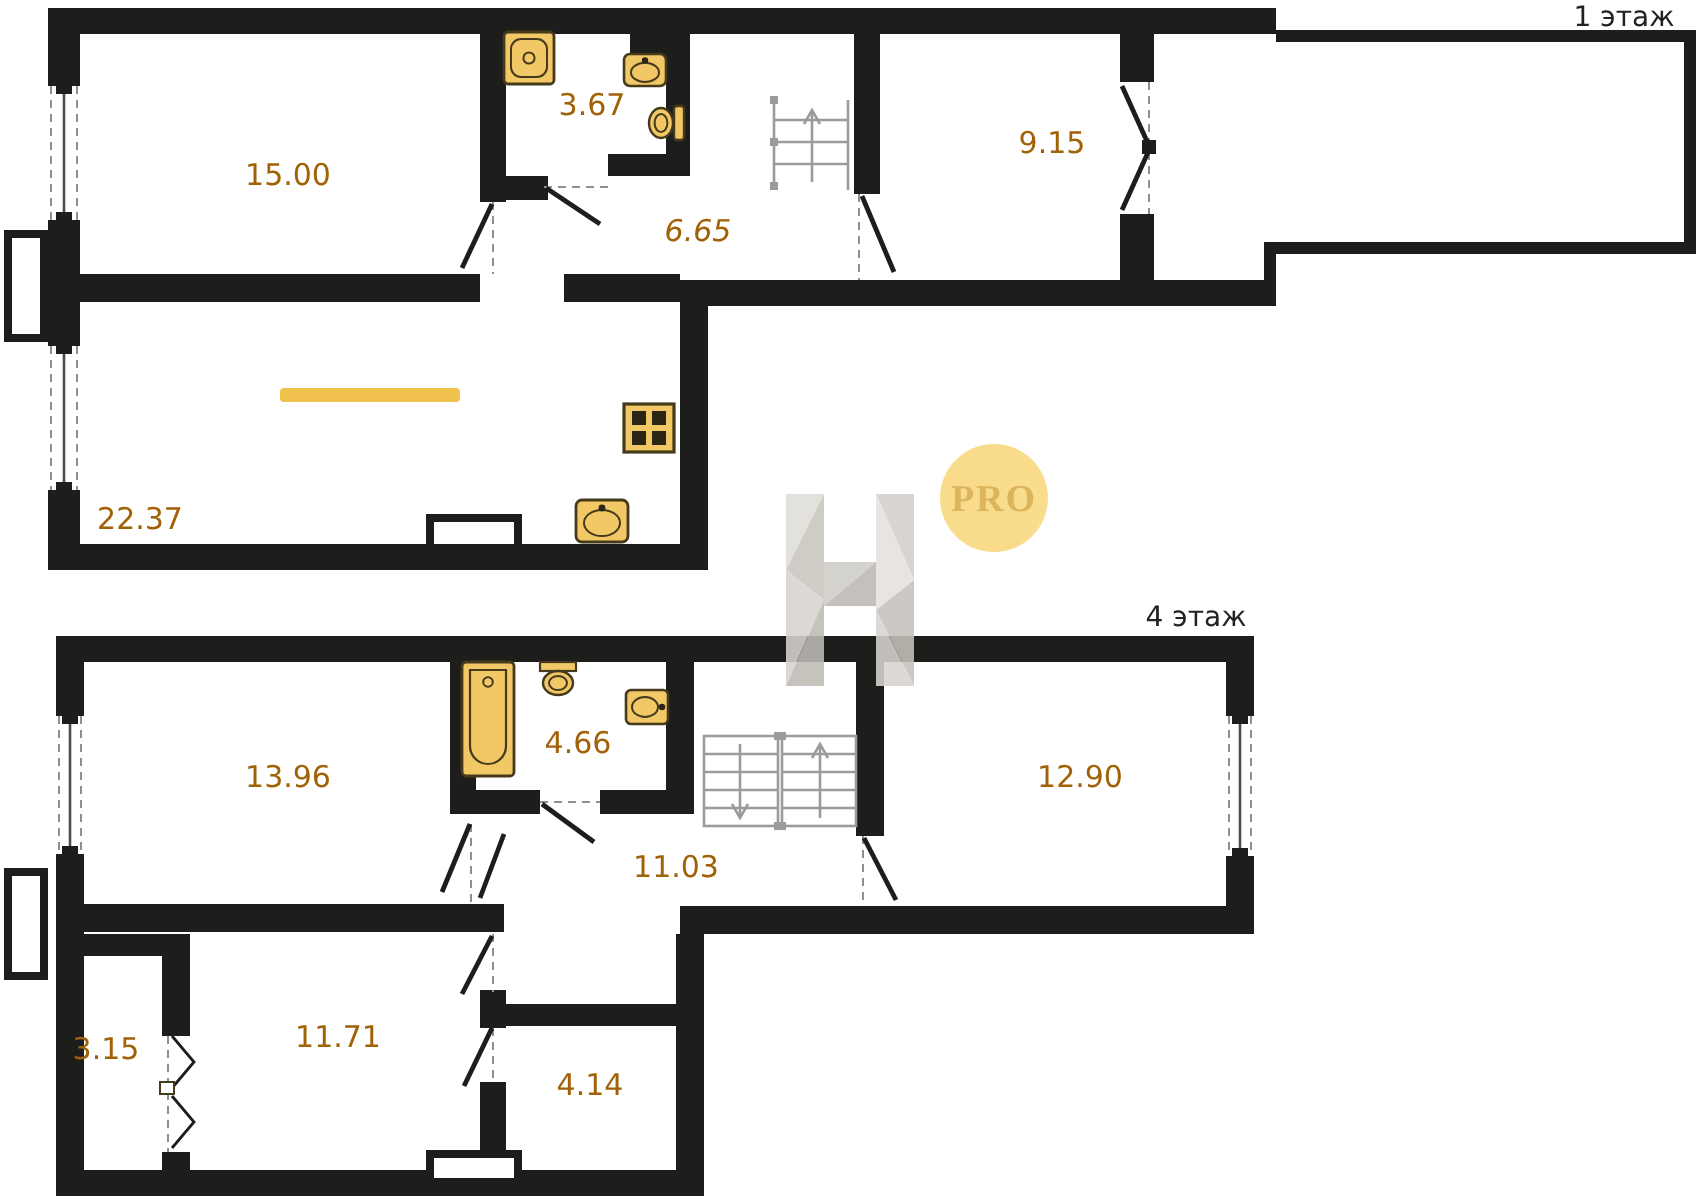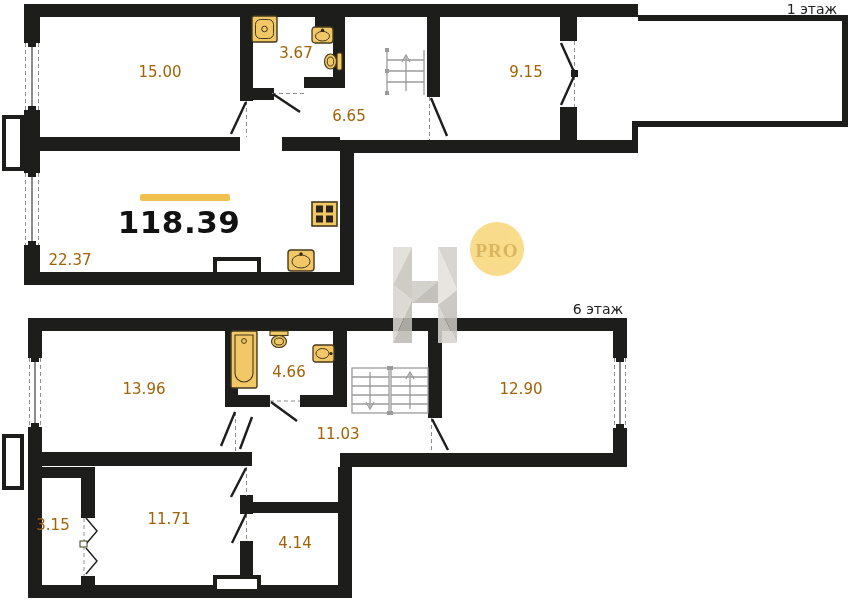--- a/index.html
+++ b/index.html
@@ -267,34 +267,33 @@
       <polygon points="438,305 457,290 457,343" fill="#c6c2bc"></polygon>
       <polygon points="438,305 457,343 438,343" fill="#d8d4cf"></polygon>
       <polygon points="412,281 438,281 412,303" fill="#cfccc6"></polygon>
       <polygon points="438,281 438,303 412,303" fill="#bdb9b3"></polygon>
     </g>
     <circle cx="497" cy="249" r="27" fill="#f8d87d"></circle>
   </g>
 </svg>
 
 <div class="floor-lbl" style="left:812px;top:9px;">1 этаж</div>
-<div class="floor-lbl" style="left:598px;top:309px;">6 этаж</div>
+<div class="floor-lbl" style="left:598px;top:309px;">4 этаж</div>
 
 <div class="total-bar"></div>
-<div class="total" style="left:179px;top:222px;">118.39</div>
-
-<div class="lbl" style="left:144px;top:72px;margin-left:16px;">15.00</div>
+
+<div class="lbl" style="left:144px;top:88px;">15.00</div>
 <div class="lbl" style="left:296px;top:53px;">3.67</div>
-<div class="lbl" style="left:349px;top:116px;">6.65</div>
+<div class="lbl" style="left:349px;top:116px;font-style:italic;">6.65</div>
 <div class="lbl" style="left:526px;top:72px;">9.15</div>
 <div class="lbl" style="left:70px;top:260px;text-align:center;">22.37</div>
 
 <div class="lbl" style="left:144px;top:389px;">13.96</div>
 <div class="lbl" style="left:289px;top:372px;">4.66</div>
 <div class="lbl" style="left:338px;top:434px;">11.03</div>
-<div class="lbl" style="left:521px;top:389px;">12.90</div>
+<div class="lbl" style="left:540px;top:389px;">12.90</div>
 <div class="lbl" style="left:53px;top:525px;">3.15</div>
 <div class="lbl" style="left:169px;top:519px;">11.71</div>
 <div class="lbl" style="left:295px;top:543px;text-align:right;">4.14</div>
 
 <div class="pro-text" style="left:497px;top:250px;font-family:Liberation Serif, serif;">PRO</div>
 
 </div>
 
 </body></html>

